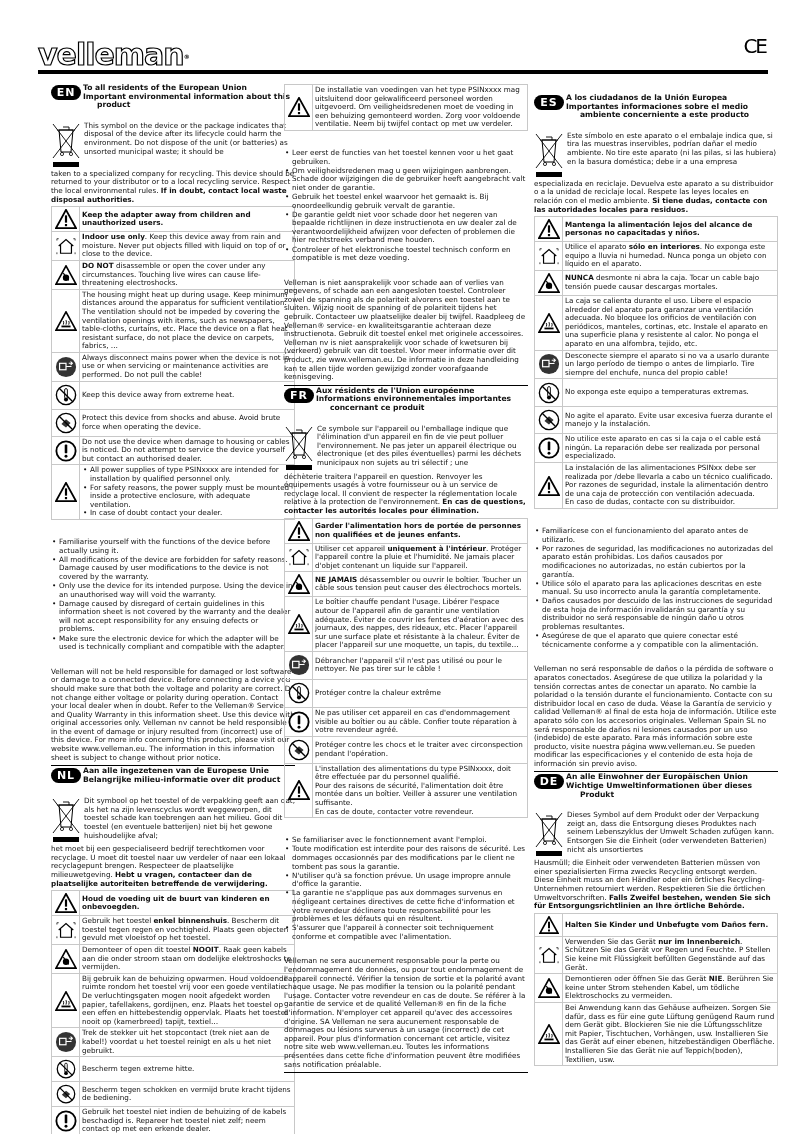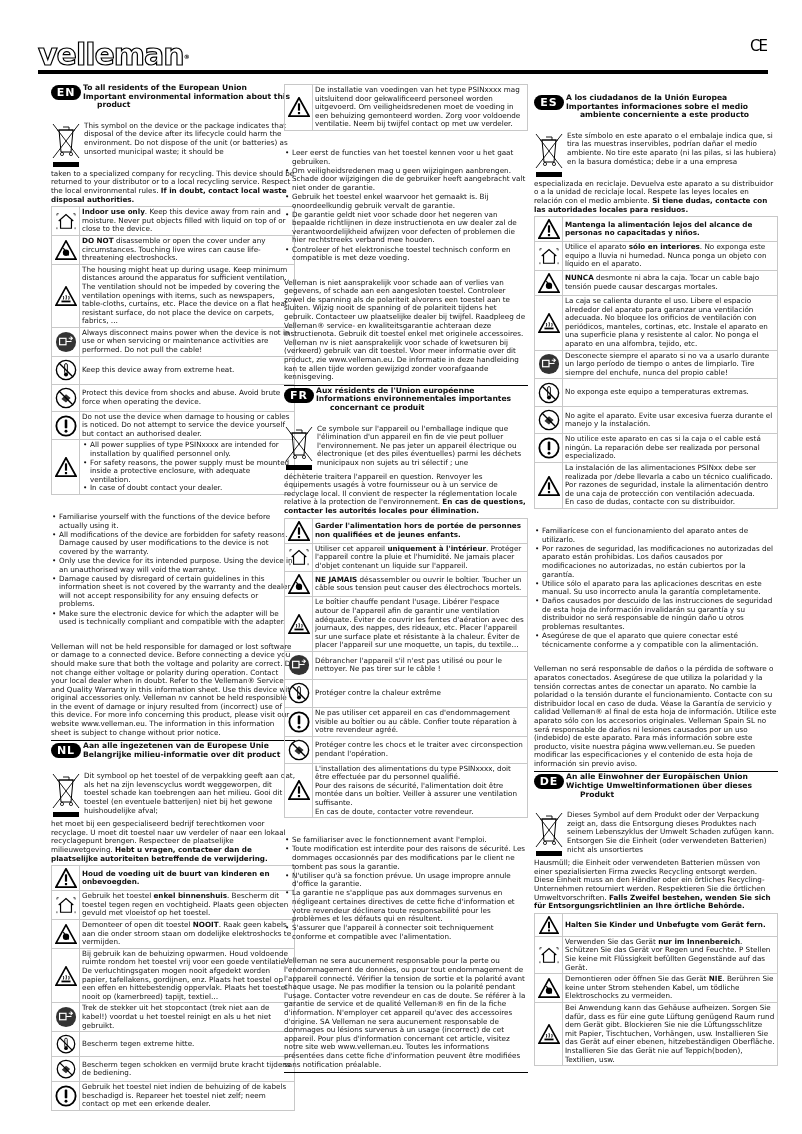--- a/index.html
+++ b/index.html
@@ -3,21 +3,21 @@
 <meta charset="utf-8">
 <style>
   * { box-sizing: border-box; margin: 0; padding: 0; }
   html, body { width: 802px; height: 1134px; background: #ffffff; overflow: hidden; }
   body { font-family: "DejaVu Sans", sans-serif; color: #111; font-size: 7.2px; line-height: 8.6px; position: relative; }
 
   .header { position: absolute; left: 36px; top: 38px; width: 734px; height: 36px; }
   .logo { position: absolute; left: 2px; top: 2px; font-family: "DejaVu Sans", sans-serif; font-size: 30px; font-weight: bold; letter-spacing: -1px;
           color: #fff; -webkit-text-stroke: 1.2px #000; line-height: 30px; }
   .logo sup { font-size: 6px; -webkit-text-stroke: 0; color: #000; vertical-align: top; position: relative; top: 2px; }
-  .ce-mark { position: absolute; right: 4px; top: 4px; font-family: "DejaVu Sans", sans-serif; font-size: 15px; letter-spacing: -2px; color: #000; text-align: right; }
+  .ce-mark { position: absolute; right: 4px; top: 4px; font-family: "DejaVu Sans", sans-serif; font-size: 20px; letter-spacing: -2px; color: #000; text-align: right; }
   .header-rule { position: absolute; left: 2px; top: 32px; width: 730px; height: 4px; background: #000; }
 
   .col { position: absolute; top: 84px; width: 244px; }
   .col-1 { left: 51px; }
   .col-2 { left: 284px; }
   .col-3 { left: 534px; }
 
   .lang-head { position: relative; font-weight: bold; font-size: 7.6px; line-height: 8.6px; padding-left: 32px; min-height: 18px; }
   .lang-head .rest { display: block; margin-left: -32px; padding-left: 46px; }
   .lang-badge { position: absolute; left: 0; top: 1px; width: 30px; height: 15px; background: #000; color: #fff; border-radius: 8px;
@@ -114,20 +114,28 @@
     <div class="weee">
       <svg class="weee-icon">
           <use href="#i-weee"></use>
         </svg>
       <span>This symbol on the device or the package indicates that disposal of the device after its lifecycle could harm the environment. Do not dispose of the unit (or batteries) as unsorted municipal waste; it should be</span>
     </div>
     <div><span>taken to a specialized company for recycling. This device should be returned to your distributor or to a local recycling service. Respect the local environmental rules.</span> <span class="bold">If in doubt, contact local waste disposal authorities.</span></div>
 
     <table class="warn">
       <tbody>
+          <tr>
+            <td class="ic">
+              <svg width="22" height="20">
+                <use href="#i-warning"></use>
+              </svg>
+            </td>
+            <td class="bold">Keep the adapter away from children and unauthorized users.</td>
+          </tr>
       <tr>
             <td class="ic">
               <svg width="22" height="20">
                 <use href="#i-house"></use>
               </svg>
             </td>
             <td><span class="bold">Indoor use only</span><span>. Keep this device away from rain and moisture. Never put objects filled with liquid on top of or close to the device.</span></td>
           </tr>
       <tr>
             <td class="ic">
@@ -545,21 +553,21 @@
     <div><span>Hausmüll; die Einheit oder verwendeten Batterien müssen von einer spezialisierten Firma zwecks Recycling entsorgt werden. Diese Einheit muss an den Händler oder ein örtliches Recycling-Unternehmen retourniert werden. Respektieren Sie die örtlichen Umweltvorschriften.</span> <span class="bold">Falls Zweifel bestehen, wenden Sie sich für Entsorgungsrichtlinien an Ihre örtliche Behörde.</span></div>
 
     <table class="warn">
       <tbody>
           <tr>
             <td class="ic">
               <svg width="20" height="18">
                 <use href="#i-warning"></use>
               </svg>
             </td>
-            <td class="bold" style="height:22px">Halten Sie Kinder und Unbefugte vom Gerät fern.</td>
+            <td class="bold" style="height:22px">Halten Sie Kinder und Unbefugte vom Daños fern.</td>
           </tr>
       <tr>
             <td class="ic">
               <svg width="22" height="20">
                 <use href="#i-house"></use>
               </svg>
             </td>
             <td><span>Verwenden Sie das Gerät </span><span class="bold">nur im Innenbereich</span><span>. Schützen Sie das Gerät vor Regen und Feuchte. P Stellen Sie keine mit Flüssigkeit befüllten Gegenstände auf das Gerät.</span></td>
           </tr>
       <tr>

